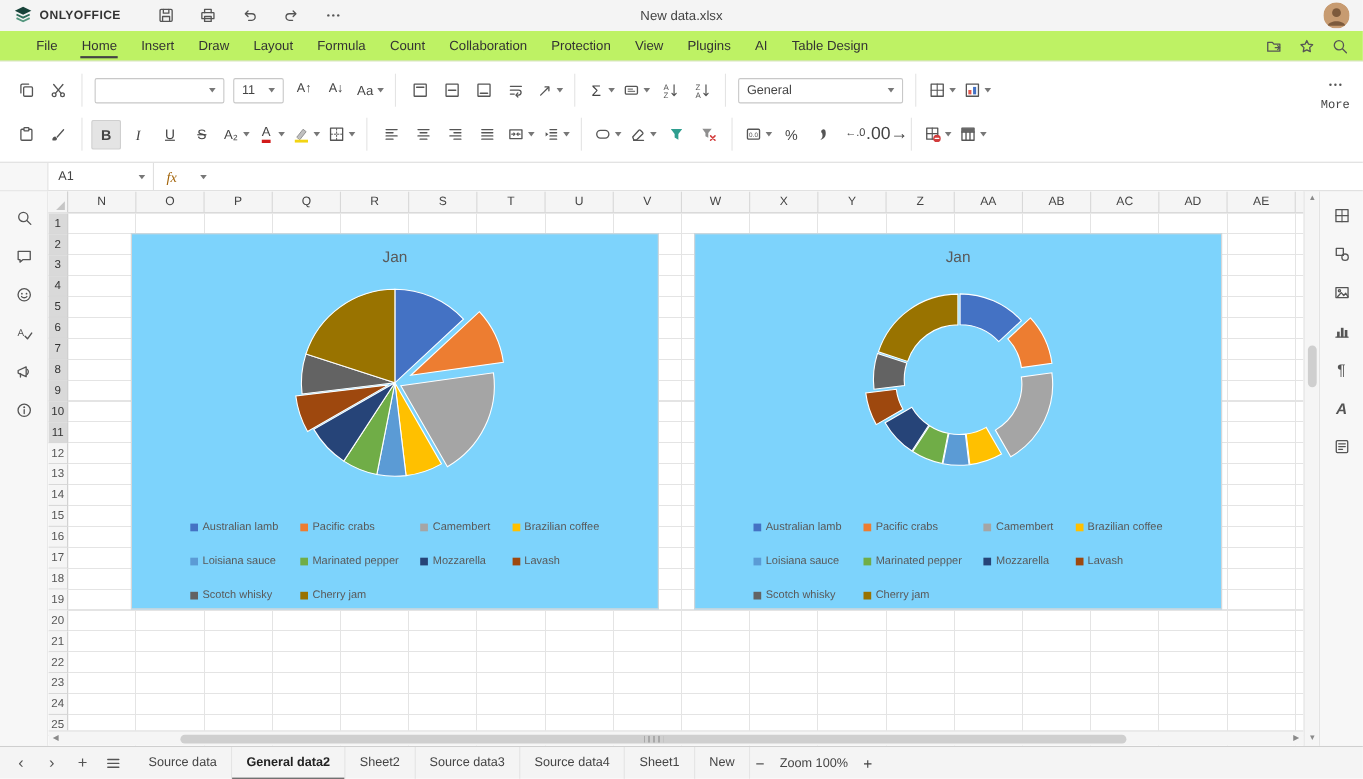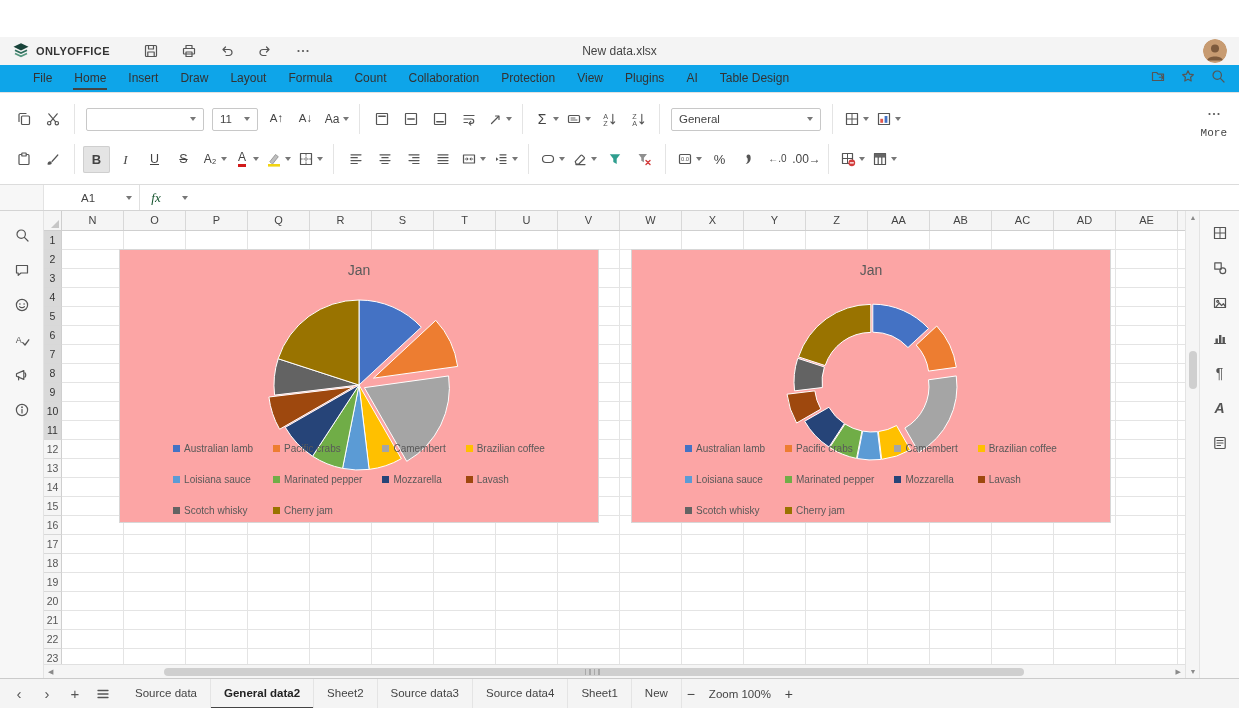--- a/index.html
+++ b/index.html
@@ -1,27 +1,27 @@
 <!DOCTYPE html>
 <html><head>
 <meta charset="utf-8">
 <style>
 *{margin:0;padding:0;box-sizing:border-box;}
 html,body{width:1239px;height:708px;overflow:hidden;background:#fff;font-family:"Liberation Sans",sans-serif;}
 #app{position:relative;width:1239px;height:708px;display:flex;flex-direction:column;}
 
-.titlebar{height:28px;background:#f4f4f4;display:flex;align-items:center;position:relative;flex:none;margin-top:37px;}
+.titlebar{height:28px;background:#f4f4f4;display:flex;align-items:center;position:relative;flex:none;}
 .brand{display:flex;align-items:center;gap:6px;padding:0 16px 0 12px;}
 .brand-name{font-size:11px;font-weight:bold;letter-spacing:.4px;color:#333;}
 .quick{display:flex;gap:16px;margin-left:14px;align-items:center;}
 .qbtn{width:22px;height:22px;border:none;background:none;display:flex;align-items:center;justify-content:center;cursor:pointer;}
 .doc-title{position:absolute;left:50%;transform:translateX(-50%);font-size:12px;color:#444;top:7px;}
 .avatar{position:absolute;right:12px;top:2px;width:24px;height:24px;border-radius:50%;overflow:hidden;cursor:pointer;}
 
-.menubar{height:28px;background:#0ea5e9;display:flex;padding:0 10px 0 22px;border-bottom:1px solid #e2e2e2;flex:none;}
+.menubar{height:28px;background:#bef264;display:flex;align-items:center;padding:0 10px 0 22px;border-bottom:1px solid #e2e2e2;flex:none;}
 .menu-tabs{display:flex;align-items:center;}
 .mtab{padding:0 11px;font-size:12px;color:#333;line-height:27px;cursor:pointer;position:relative;white-space:nowrap;}
 .mtab.active::after{content:"";position:absolute;left:10px;right:10px;bottom:2px;height:2px;background:#444;}
 .menu-right{margin-left:auto;display:flex;gap:8px;}
 
 .toolbar{height:92px;background:#fff;border-bottom:1px solid #dcdcdc;position:relative;padding:6px 74px 4px 10px;flex:none;}
 .trow{height:40px;display:flex;align-items:center;gap:2px;}
 .tb{height:27px;min-width:27px;border:none;background:transparent;display:flex;align-items:center;justify-content:center;gap:2px;padding:0 2px;cursor:pointer;border-radius:2px;}
 .tb.pressed{background:#e4e4e4;box-shadow:inset 0 0 0 1px #cfcfcf;}
 .sep{width:1px;height:30px;background:#e4e4e4;margin:0 6px;flex:none;}
@@ -30,41 +30,41 @@
 .caret{width:0;height:0;border-left:3.5px solid transparent;border-right:3.5px solid transparent;border-top:4px solid #777;flex:none;}
 .more-col{position:absolute;right:12px;top:12px;display:flex;flex-direction:column;align-items:center;gap:4px;cursor:pointer;}
 .more-col .lbl{font-size:11px;color:#444;font-family:Liberation Mono, monospace;}
 .i{width:18px;height:18px;display:flex;align-items:center;justify-content:center;}
 .ic{width:16px;height:16px;display:block;}
 .ti{font-size:12px;color:#444;line-height:1;white-space:nowrap;}
 
 .formula-bar{height:26px;display:flex;align-items:stretch;background:#fff;border-bottom:1px solid #d4d4d4;flex:none;}
 .fb-left-pad{width:44px;background:#f7f7f7;border-right:1px solid #e3e3e3;flex:none;}
 .name-box{width:96px;display:flex;align-items:center;padding:0 7px 0 9px;font-size:11.5px;color:#444;border-right:1px solid #e0e0e0;gap:6px;cursor:pointer;flex:none;}
-.name-box .val{flex:1;margin-left:28px;}
-.fx{width:32px;display:flex;align-items:center;justify-content:center;font-family:"Liberation Serif",serif;font-style:italic;font-size:13px;color:#14532d;cursor:pointer;flex:none;}
+.name-box .val{flex:1;}
+.fx{width:32px;display:flex;align-items:center;justify-content:center;font-family:"Liberation Serif",serif;font-style:italic;font-size:13px;color:#a16207;cursor:pointer;flex:none;}
 .fb-value{flex:1;display:flex;align-items:center;padding:0 6px;font-size:11.5px;color:#222;cursor:text;}
 .fb-caret{width:26px;display:flex;align-items:center;justify-content:center;cursor:pointer;flex:none;}
 
 .workspace{flex:1;display:flex;min-height:0;position:relative;}
 .left-rail{width:44px;background:#f7f7f7;border-right:1px solid #e3e3e3;display:flex;flex-direction:column;align-items:center;padding-top:12px;gap:11px;flex:none;}
 .rail-btn{width:24px;height:24px;display:flex;align-items:center;justify-content:center;border:none;background:none;cursor:pointer;}
 .grid-area{flex:1;min-width:0;display:flex;flex-direction:column;position:relative;background:#fff;}
 .col-row{height:20px;display:flex;flex:none;background:#f5f5f5;border-bottom:1px solid #cfcfcf;}
 .corner{width:18px;flex:none;border-right:1px solid #cfcfcf;position:relative;background:#f5f5f5;cursor:pointer;}
 .corner::after{content:"";position:absolute;right:2px;bottom:2px;border-left:8px solid transparent;border-bottom:8px solid #c6c6c6;}
 .col-hs{display:flex;overflow:hidden;flex:1;}
 .col-h{width:62px;flex:none;text-align:center;line-height:19px;font-size:11px;color:#444;border-right:1px solid #d8d8d8;cursor:pointer;}
 .grid-body{flex:1;position:relative;overflow:hidden;}
 .row-hs{position:absolute;left:0;top:0;width:18px;z-index:2;}
 .row-h{height:19px;text-align:center;line-height:19px;font-size:10.5px;color:#555;border-bottom:1px solid #d8d8d8;border-right:1px solid #cfcfcf;background:#f5f5f5;cursor:pointer;}
 .row-h.sel{background:#d9d9d9;color:#333;}
 .cells{position:absolute;left:18px;top:0;right:0;bottom:0;background-image:repeating-linear-gradient(to right,transparent 0 61px,#e4e4e4 61px 62px),repeating-linear-gradient(to bottom,transparent 0 18px,#e4e4e4 18px 19px);}
 
-.chart-box{position:absolute;width:480px;height:274px;background:#fca5a5;border:1px solid #d7d7d7;z-index:3;}
+.chart-box{position:absolute;width:480px;height:342px;background:#7dd3fc;border:1px solid #d7d7d7;z-index:3;}
 .chart-title{position:absolute;top:12px;left:0;right:0;text-align:center;font-size:14px;color:#595959;}
 .chart-svg{position:absolute;left:0;top:0;}
 .chart-legend{position:absolute;left:0;right:0;bottom:6px;display:grid;grid-template-columns:repeat(4,max-content);column-gap:22px;row-gap:3px;justify-content:center;font-size:10px;color:#595959;gap:20px;}
 .leg-item{display:flex;align-items:center;gap:4px;white-space:nowrap;}
 .leg-marker{width:7px;height:7px;flex:none;}
 
 .h-scroll{position:absolute;left:0;right:0;bottom:0;height:14px;background:#f5f5f5;border-top:1px solid #e0e0e0;z-index:5;}
 .hs-arrow{position:absolute;top:0;font-size:7px;color:#8a8a8a;line-height:13px;cursor:pointer;}
 .hs-arrow.left{left:4px;} .hs-arrow.right{right:4px;}
 .h-thumb{position:absolute;left:120px;width:860px;top:3px;height:8px;background:#cfcfcf;border-radius:4px;cursor:pointer;}
@@ -588,21 +588,21 @@
             </svg>
           </span>
         </button>
         <button class="tb">
           <span class="i">
             <span class="ti" style="font-size:10px">←.0</span>
           </span>
         </button>
         <button class="tb">
           <span class="i">
-            <span class="ti" style="font-size:12px">.00→</span>
+            <span class="ti" style="font-size:16px">.00→</span>
           </span>
         </button>
         <div class="sep"></div>
         <button class="tb">
           <span class="i">
             <svg class="ic" viewBox="0 0 16 16">
               <g fill="none" stroke="#555" stroke-width="1.2" stroke-linecap="round" stroke-linejoin="round">
                 <rect x="2.5" y="2.5" width="10" height="10"></rect>
                 <path d="M7.5 2.5 V12.5 M2.5 7.5 H12.5" stroke-width="1"></path>
                 <circle cx="11.8" cy="11.8" r="3.4" fill="#d23c3c" stroke="none"></circle>

